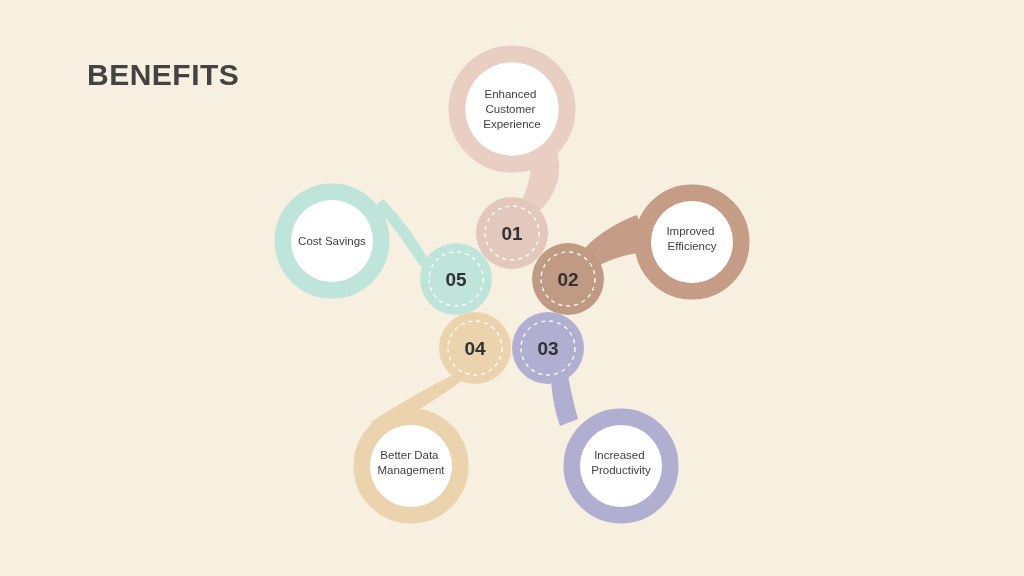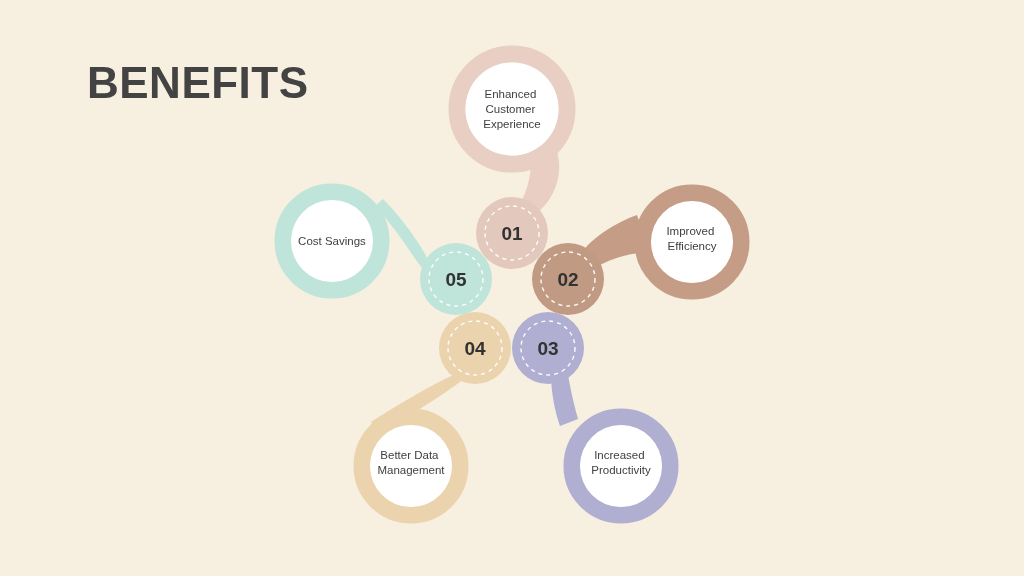--- a/index.html
+++ b/index.html
@@ -16,21 +16,21 @@
   #slide {
     position: relative;
     width: 1024px;
     height: 576px;
     background: #F7EFDF;
   }
   #page-title {
     position: absolute;
     left: 87px;
     top: 58px;
-    font-size: 44px;
+    font-size: 30px;
     font-weight: bold;
     letter-spacing: 0.5px;
     color: #434343;
     font-family: "Liberation Sans", sans-serif;
   }
   #diagram {
     position: absolute;
     left: 0;
     top: 0;
     width: 1024px;

